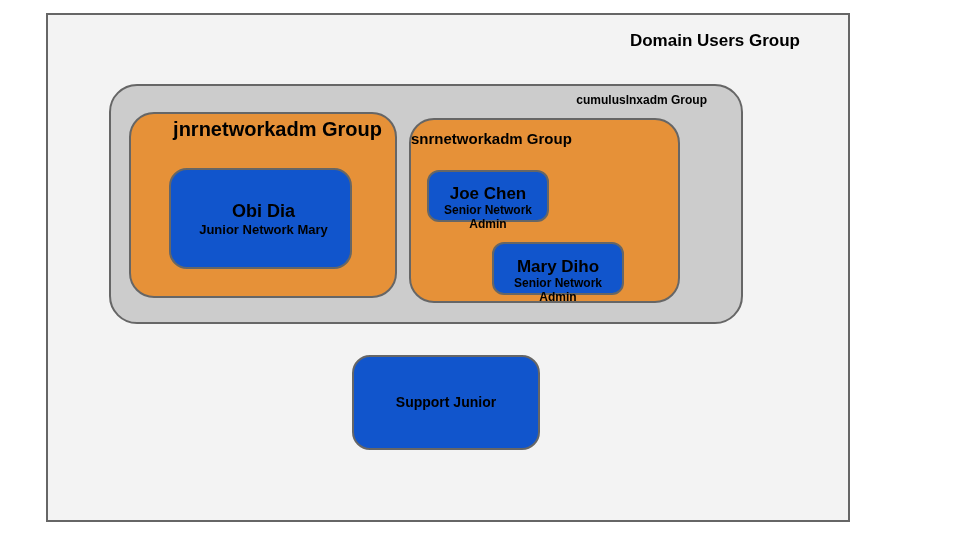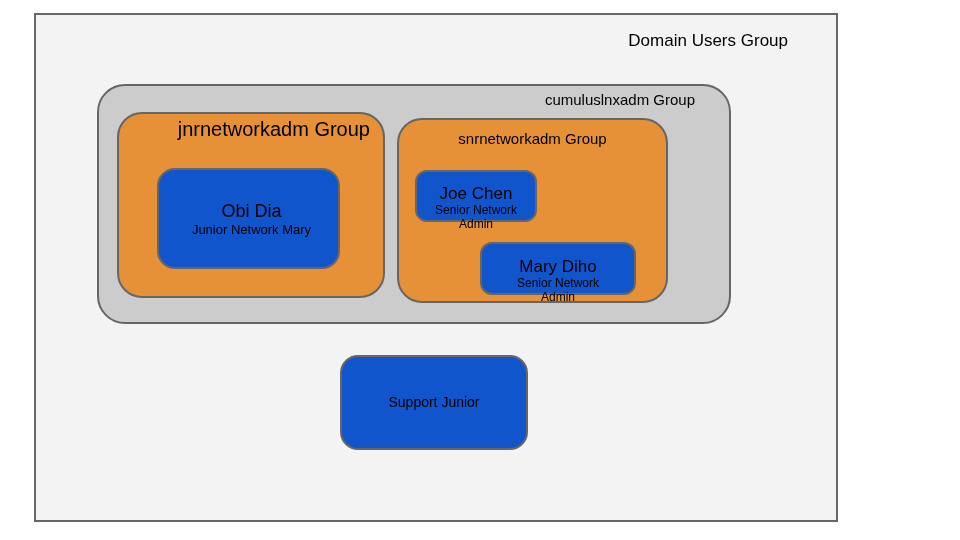--- a/index.html
+++ b/index.html
@@ -20,44 +20,45 @@
   }
   .canvas {
     position: relative;
     width: 960px;
     height: 540px;
     background: var(--canvas);
     overflow: hidden;
   }
   .outer-box {
     position: absolute;
-    left: 34px; top: 13px;
+    left: 46px; top: 13px;
     width: 804px; height: 509px;
     background: var(--outer-bg);
     border: 2px solid var(--border);
+    font-weight: bold;
   }
   .outer-label {
     position: absolute;
     top: 16px; right: 48px;
     font-size: 17px;
     line-height: 20px;
     white-space: nowrap;
   }
   .gray-box {
     position: absolute;
     left: 61px; top: 69px;
     width: 634px; height: 240px;
     background: var(--gray-bg);
     border: 2px solid var(--border);
     border-radius: 28px;
   }
   .cumulus-label {
     position: absolute;
     top: 5px; right: 34px;
-    font-size: 15px;
+    font-size: 12px;
     line-height: 18px;
     white-space: nowrap;
   }
   .orange-box {
     position: absolute;
     background: var(--orange-bg);
     border: 2px solid var(--border);
     border-radius: 25px;
   }
   .jnr-box { left: 18px; top: 26px; width: 268px; height: 186px; }
@@ -65,40 +66,40 @@
   .jnr-label {
     position: absolute;
     top: 6px; right: 13px;
     font-size: 20px;
     line-height: 18px;
     white-space: nowrap;
   }
   .snr-label {
     position: absolute;
     top: 10px; left: 0; right: 0;
-    text-align: center;
+    text-align: left;
     font-size: 15px;
     line-height: 18px;
     white-space: nowrap;
   }
   .member {
     position: absolute;
     background: var(--blue-bg);
     border: 2px solid var(--border);
     display: flex;
     flex-direction: column;
     align-items: center;
     justify-content: center;
     text-align: center;
   }
   .obi-box { left: 38px; top: 54px; width: 183px; height: 101px; border-radius: 18px; padding-left: 6px; }
   .obi-box .member-name { font-size: 18px; line-height: 22px; }
   .obi-box .member-role { font-size: 13px; line-height: 16px; }
   .joe-box { left: 16px; top: 50px; width: 122px; height: 52px; border-radius: 12px; }
-  .mary-box { left: 81px; top: 122px; width: 156px; height: 53px; border-radius: 12px; }
+  .mary-box { left: 81px; top: 122px; width: 132px; height: 53px; border-radius: 12px; }
   .joe-box .member-name, .mary-box .member-name { font-size: 17px; line-height: 18px; margin-top: 24px; }
   .joe-box .member-role, .mary-box .member-role {
     font-size: 12px; line-height: 14px;
     max-width: 96px;
     text-align: center;
   }
   .mark-box { left: 304px; top: 340px; width: 188px; height: 95px; border-radius: 18px; }
   .mark-box .member-name { font-size: 19px; line-height: 24px; }
   .mark-box .member-role { font-size: 14px; line-height: 17px; }
 </style>

